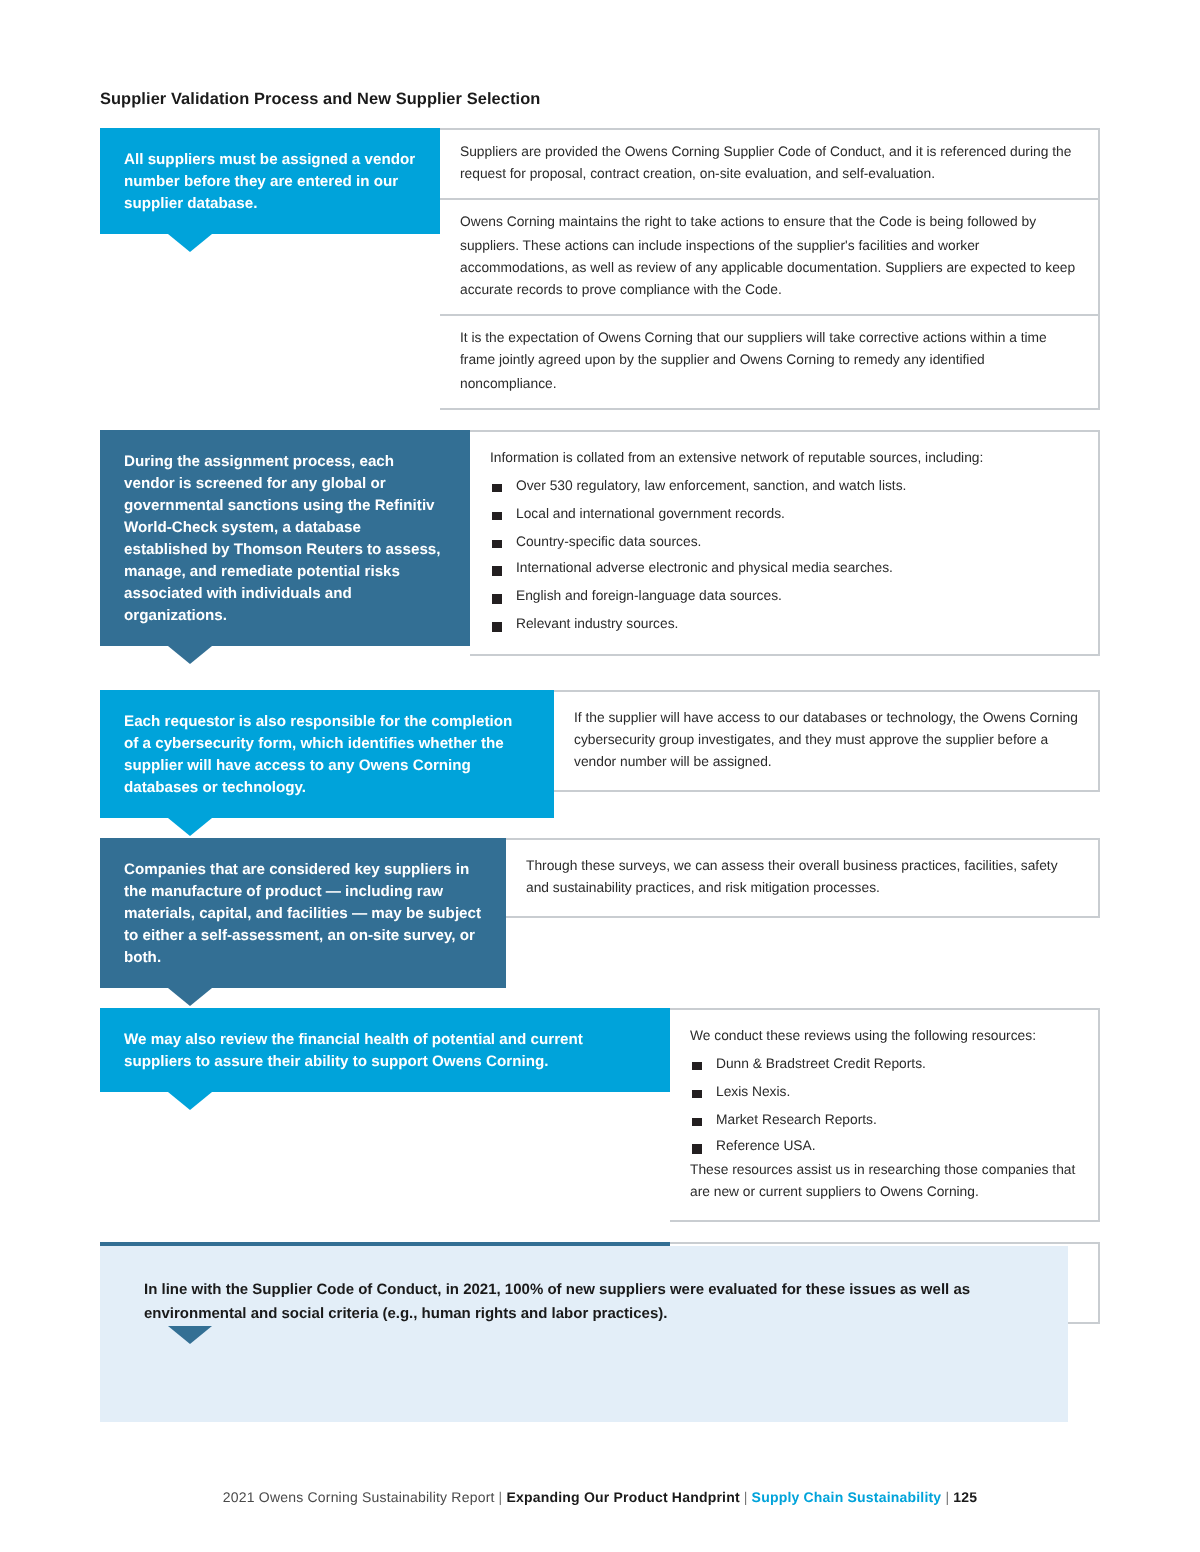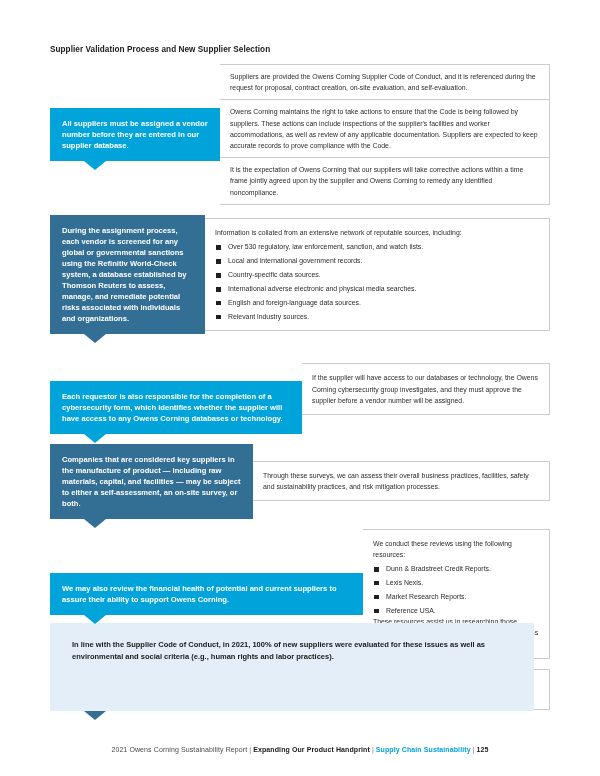--- a/index.html
+++ b/index.html
@@ -33,21 +33,21 @@
   
   .flow {
     position: absolute;
     left: 50px;
     top: 64px;
     width: 500px;
   }
 
   .row {
     display: flex;
-    align-items: center;
+    align-items: flex-start;
     position: relative;
     margin-bottom: 10px;
   }
 
   .row:last-child { margin-bottom: 0; }
 
   
   .callout {
     position: relative;
     flex: 0 0 auto;
@@ -176,41 +176,41 @@
         <span class="pointer"></span>
       </div>
       <div class="panel">
         <div class="panel-seg">Suppliers are provided the Owens Corning Supplier Code of Conduct, and it is referenced during the request for proposal, contract creation, on-site evaluation, and self-evaluation.</div>
         <div class="panel-seg">Owens Corning maintains the right to take actions to ensure that the Code is being followed by suppliers. These actions can include inspections of the supplier's facilities and worker accommodations, as well as review of any applicable documentation. Suppliers are expected to keep accurate records to prove compliance with the Code.</div>
         <div class="panel-seg">It is the expectation of Owens Corning that our suppliers will take corrective actions within a time frame jointly agreed upon by the supplier and Owens Corning to remedy any identified noncompliance.</div>
       </div>
     </div>
 
     <div class="row" style="min-height:120px;">
-      <div class="callout navy" style="width:155px;">
+      <div class="callout navy" style="width:185px;">
         <span>During the assignment process, each vendor is screened for any global or governmental sanctions using the Refinitiv World-Check system, a database established by Thomson Reuters to assess, manage, and remediate potential risks associated with individuals and organizations.</span>
         <span class="pointer"></span>
       </div>
       <div class="panel">
         <div class="panel-body">
           <p>Information is collated from an extensive network of reputable sources, including:</p>
           <ul class="sq">
             <li>Over 530 regulatory, law enforcement, sanction, and watch lists.</li>
             <li>Local and international government records.</li>
             <li>Country-specific data sources.</li>
             <li>International adverse electronic and physical media searches.</li>
             <li>English and foreign-language data sources.</li>
             <li>Relevant industry sources.</li>
           </ul>
         </div>
       </div>
     </div>
 
     <div class="row" style="min-height:56px;">
-      <div class="callout cyan" style="width:252px;margin-top:36px;">
+      <div class="callout cyan" style="width:227px;">
         <span>Each requestor is also responsible for the completion of a cybersecurity form, which identifies whether the supplier will have access to any Owens Corning databases or technology.</span>
         <span class="pointer"></span>
       </div>
       <div class="panel">
         <div class="panel-body">
           <p>If the supplier will have access to our databases or technology, the Owens Corning cybersecurity group investigates, and they must approve the supplier before a vendor number will be assigned.</p>
         </div>
       </div>
     </div>
 
@@ -220,21 +220,21 @@
         <span class="pointer"></span>
       </div>
       <div class="panel">
         <div class="panel-body">
           <p>Through these surveys, we can assess their overall business practices, facilities, safety and sustainability practices, and risk mitigation processes.</p>
         </div>
       </div>
     </div>
 
     <div class="row" style="min-height:88px;">
-      <div class="callout cyan" style="width:313px;">
+      <div class="callout cyan" style="width:285px;">
         <span>We may also review the financial health of potential and current suppliers to assure their ability to support Owens Corning.</span>
         <span class="pointer"></span>
       </div>
       <div class="panel">
         <div class="panel-body">
           <p>We conduct these reviews using the following resources:</p>
           <ul class="sq">
             <li>Dunn &amp; Bradstreet Credit Reports.</li>
             <li>Lexis Nexis.</li>
             <li>Market Research Reports.</li>

